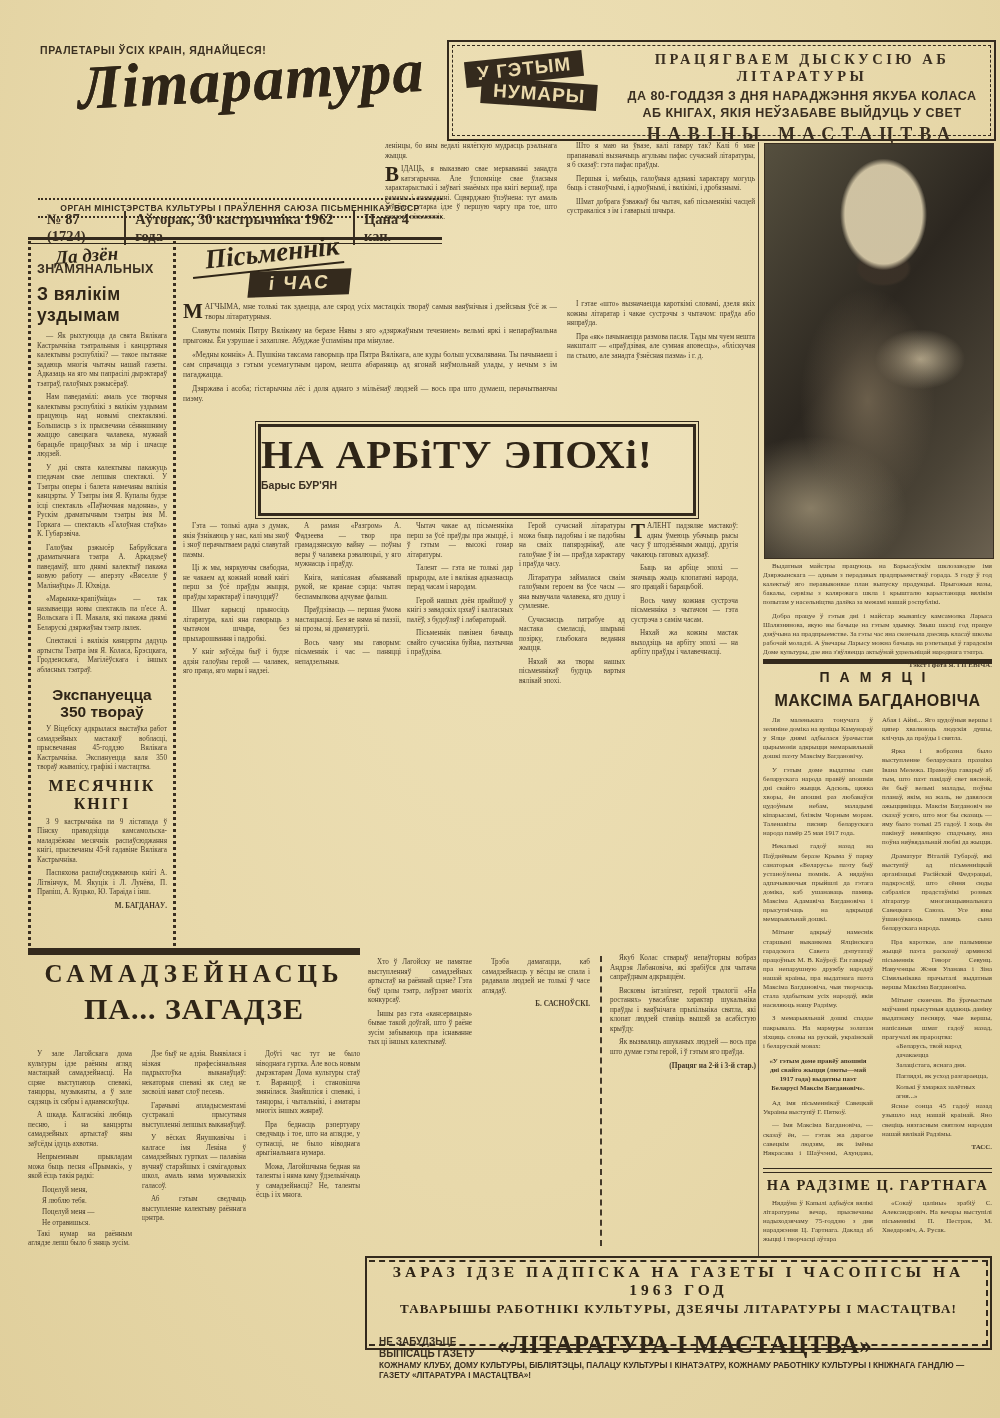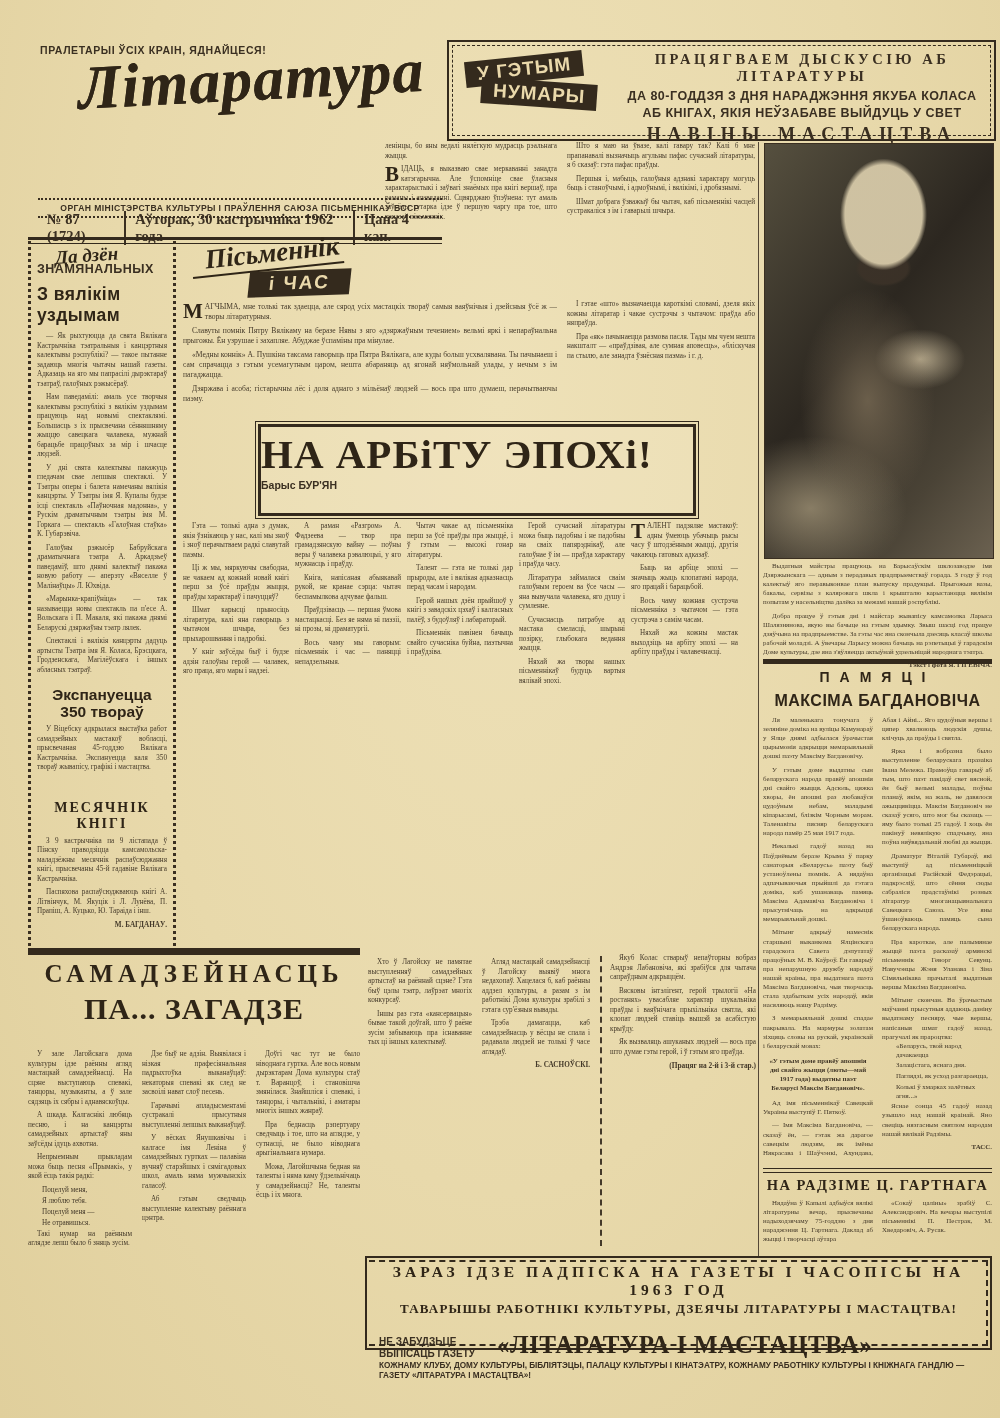--- a/index.html
+++ b/index.html
@@ -52,21 +52,21 @@
   .left-rail{left:28px;top:241px;width:148px;height:705px;border-left:3px dotted #3a2f21;
     border-right:3px dotted #3a2f21;padding:2px 6px;box-sizing:border-box;overflow:hidden;}
   .kicker-script{font-style:italic;font-weight:bold;font-size:19px;transform:rotate(-4deg);
     margin-left:18px;color:#2f2517;}
   .kicker-caps{font-family:"Liberation Sans",sans-serif;font-weight:bold;font-size:12.5px;
     letter-spacing:.5px;margin-top:-3px;margin-bottom:8px;}
   .a1-head{font-family:"Liberation Sans",sans-serif;font-weight:bold;font-size:17.5px;
     letter-spacing:.5px;margin:2px 0 6px 0;color:#2f2517;}
   .a2-head{font-family:"Liberation Sans",sans-serif;font-weight:bold;font-size:15.5px;
     text-align:center;margin:7px 0 5px 0;color:#2f2517;line-height:1.1;}
-  .a3-head{font-weight:bold;font-size:14px;text-align:center;letter-spacing:2px;margin:23px 0 5px 0;color:#2f2517;}
+  .a3-head{font-weight:bold;font-size:16px;text-align:center;letter-spacing:2px;margin:0 0 5px 0;color:#2f2517;}
 
   .blackbar{left:28px;top:948px;width:332px;height:7px;background:#342a1d;}
 
   
   .wt{left:183px;top:238px;width:205px;height:60px;}
   .wt-script{position:absolute;left:8px;top:0;font-style:italic;font-weight:bold;font-size:27px;
     transform:rotate(-6deg);color:#2f2517;border-bottom:2px solid #2f2517;padding:0 4px 0 14px;}
   .wt-box{position:absolute;left:66px;top:32px;background:#342a1d;color:#ead9ab;
     font-family:"Liberation Sans",sans-serif;font-weight:bold;font-size:19px;letter-spacing:2px;
     padding:2px 20px;transform:skew(-8deg) rotate(-2deg);}
@@ -338,21 +338,20 @@
       <p class="para">Доўгі час тут не было ніводнага гуртка. Але вось новым дырэктарам Дома культуры стаў т. Варанцоў, і становішча змянілася. Знайшліся і спевакі, і танцоры, і чытальнікі, і аматары многіх іншых жанраў.</p>
       <p class="para">Пра беднасць рэпертуару сведчыць і тое, што на аглядзе, у сутнасці, не было ніводнага арыгінальнага нумара.</p>
       <p class="para">Можа, Лагойшчына бедная на таленты і няма каму ўдзельнічаць у самадзейнасці? Не, таленты ёсць і іх многа.</p>
     </div>
   <div class="abs bcol" style="left:368px;top:958px;width:104px;height:288px;">
       <p class="para">Хто ў Лагойску не памятае выступленняў самадзейных артыстаў на раённай сцэне? Гэта быў цэлы тэатр, лаўрэат многіх конкурсаў.</p>
       <p class="para">Іншы раз гэта «кансервацыя» бывае такой доўгай, што ў раёне зусім забываюць пра існаванне тых ці іншых калектываў.</p>
     </div>
   <div class="abs bcol" style="left:482px;top:958px;width:108px;height:288px;">
     <div>
-        <p class="para">Агляд мастацкай самадзейнасці ў Лагойску выявіў многа недахопаў. Хацелася б, каб раённы аддзел культуры, а разам з ім работнікі Дома культуры зрабілі з гэтага сур'ёзныя вывады.</p>
         <p class="para">Трэба дамагацца, каб самадзейнасць у вёсцы не спала і радавала людзей не толькі ў часе аглядаў.</p>
       </div>
     <p class="sig">Б. САСНОЎСКІ.</p>
   </div>
 
   <div class="abs banner">
     <div class="bn1">ЗАРАЗ ІДЗЕ ПАДПІСКА НА ГАЗЕТЫ І ЧАСОПІСЫ НА 1963 ГОД</div>
     <div class="bn2">ТАВАРЫШЫ РАБОТНІКІ КУЛЬТУРЫ, ДЗЕЯЧЫ ЛІТАРАТУРЫ І МАСТАЦТВА!</div>
     <div class="bn3">
       <div class="bn3l">

